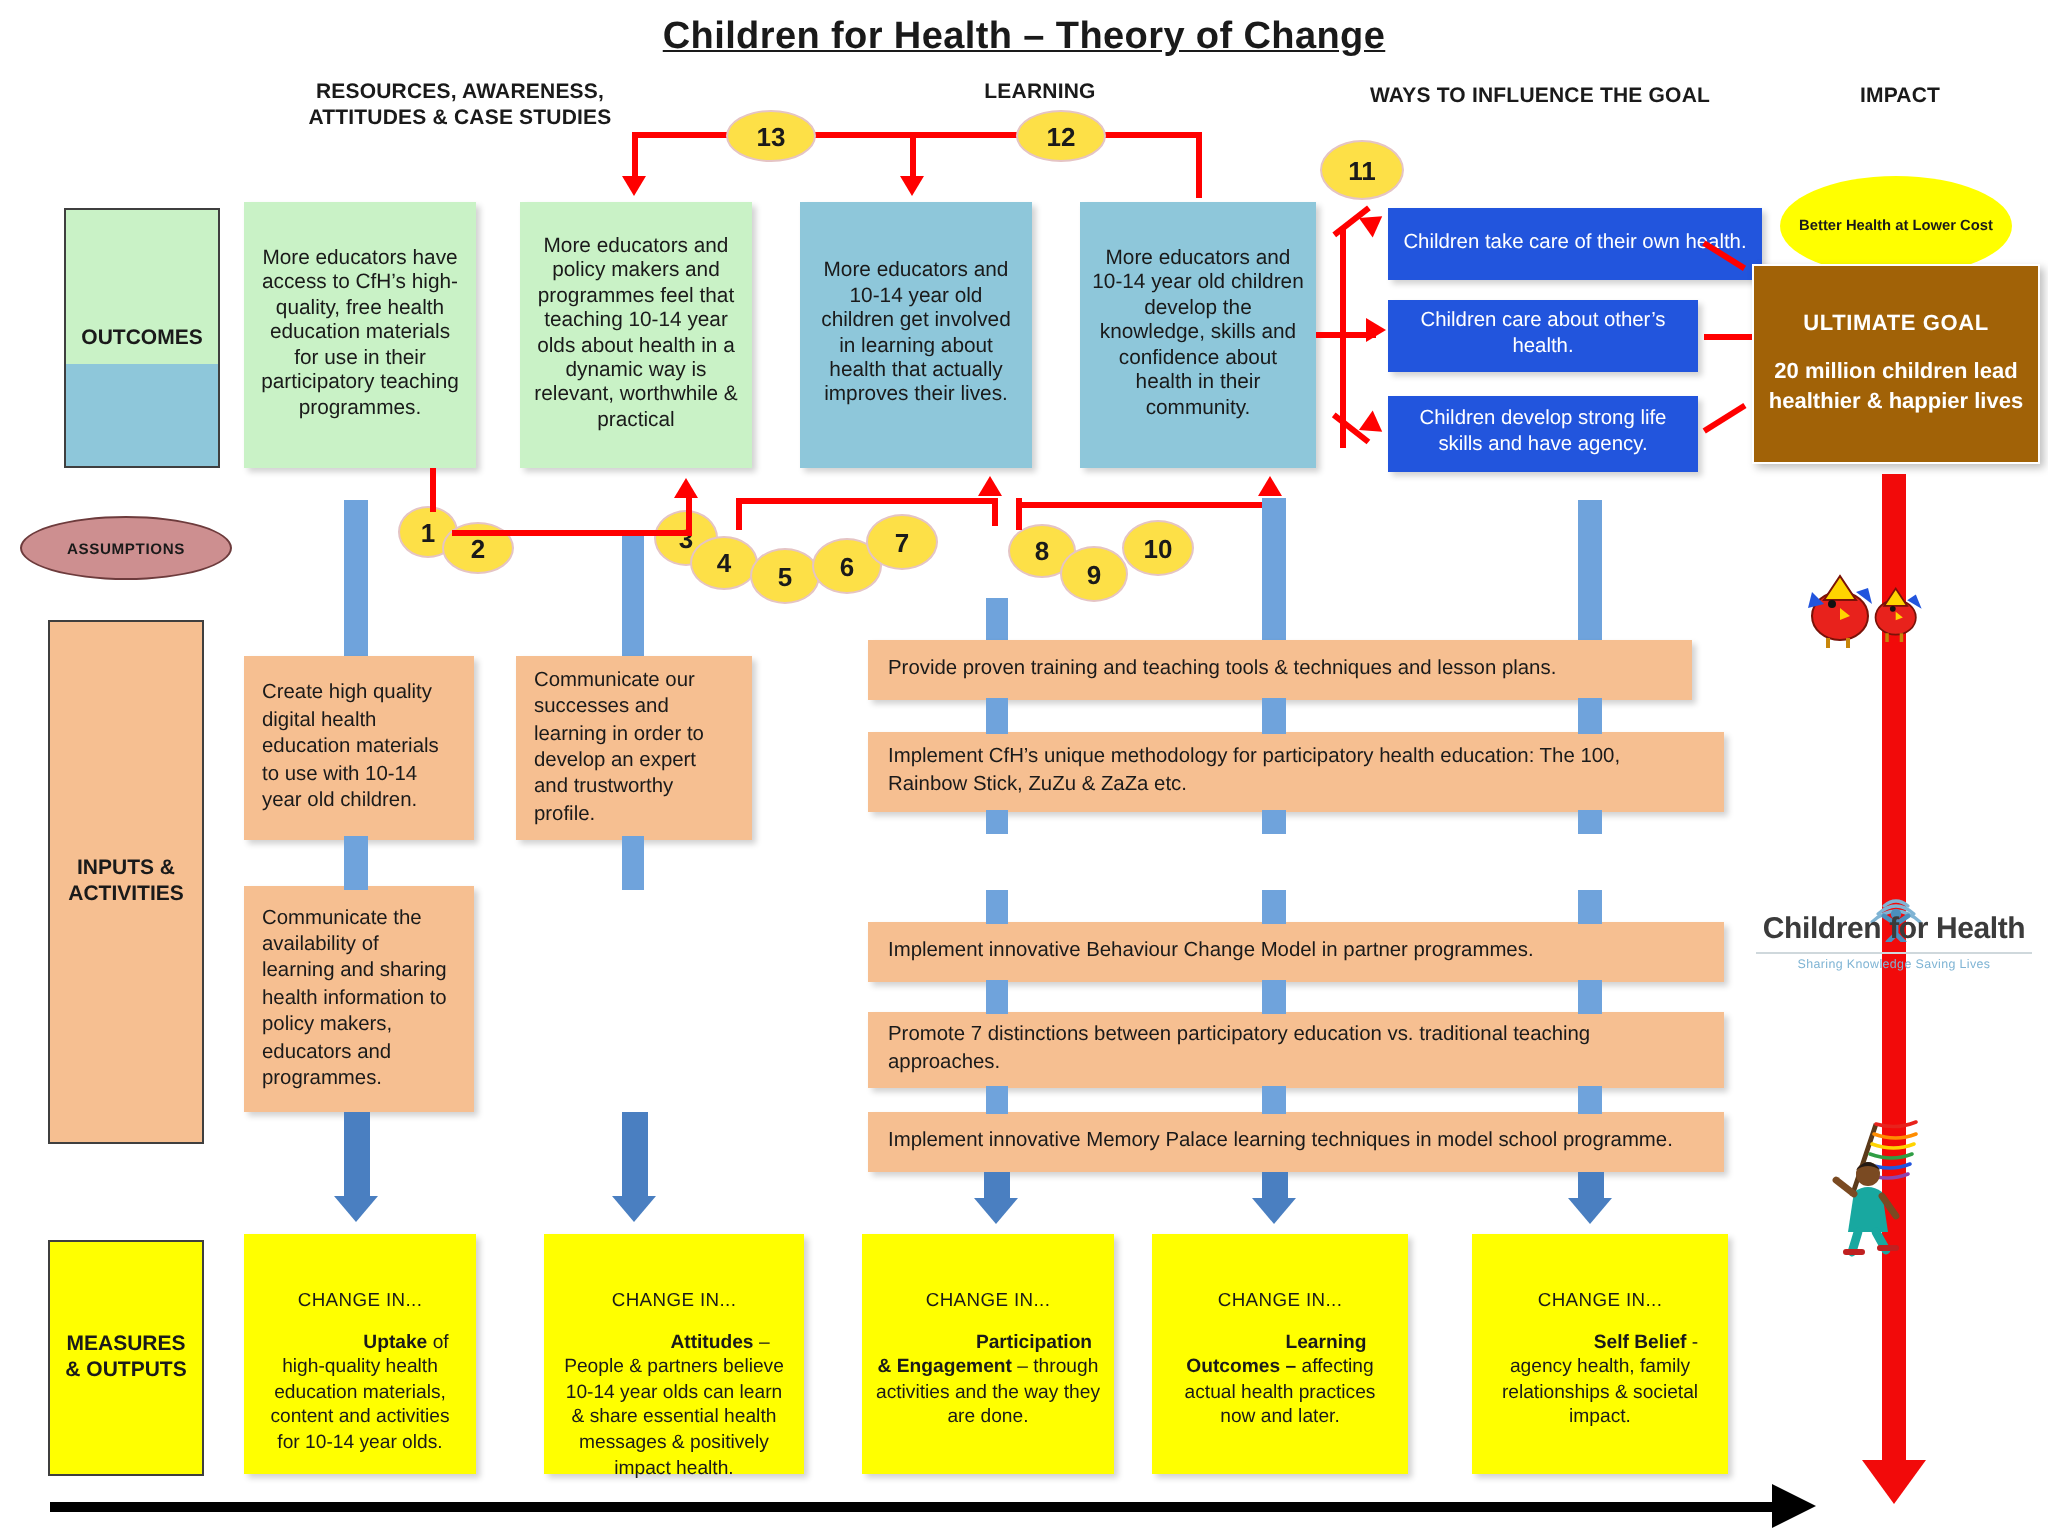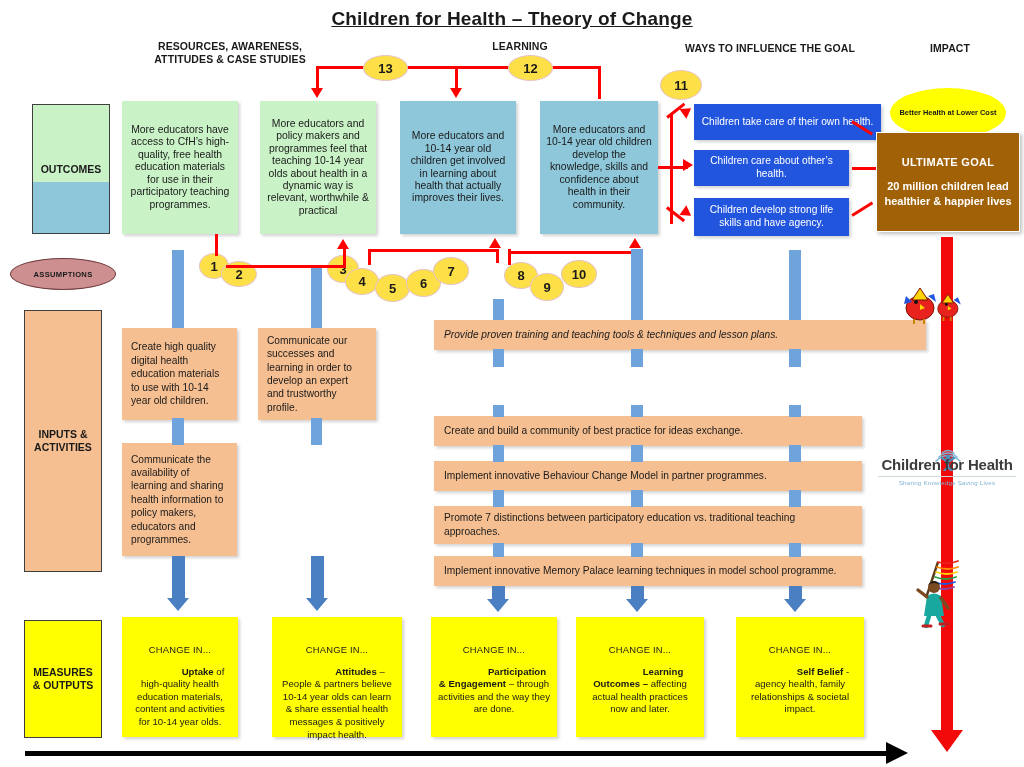--- a/index.html
+++ b/index.html
@@ -229,22 +229,22 @@
   <div class="abs vconn" style="left:631px;top:249px;width:12px;height:74px;"></div>
   <div class="abs vconn" style="left:789px;top:250px;width:12px;height:75px;"></div>
 
   <div class="abs box input-box" style="left:122px;top:328px;width:115px;height:92px;">Create high quality digital  health education materials to use with 10-14 year old children.</div>
   <div class="abs box input-box" style="left:258px;top:328px;width:118px;height:92px;">Communicate our successes and learning in order to develop an expert and trustworthy profile.</div>
   <div class="abs box input-box" style="left:122px;top:443px;width:115px;height:113px;">Communicate the availability  of learning and sharing health information to policy makers, educators  and programmes.</div>
 
   <div class="abs vconn" style="left:172px;top:418px;width:12px;height:27px;"></div>
   <div class="abs vconn" style="left:311px;top:418px;width:11px;height:27px;"></div>
 
-  <div class="abs box act-bar" style="left:434px;top:320px;width:492px;height:30px;font-style:italic;">Provide proven training and teaching tools &amp; techniques and lesson plans.</div>
-  <div class="abs box act-bar" style="left:434px;top:416px;width:428px;height:30px;">Create and build a community of best practice for ideas exchange.</div>
+  <div class="abs box act-bar" style="left:434px;top:320px;width:412px;height:30px;">Provide proven training and teaching tools &amp; techniques and lesson plans.</div>
+  <div class="abs box act-bar" style="left:434px;top:366px;width:428px;height:40px;">Implement CfH’s unique methodology for participatory health education: The 100, Rainbow Stick, ZuZu &amp; ZaZa etc.</div>
   <div class="abs box act-bar" style="left:434px;top:461px;width:428px;height:30px;">Implement  innovative Behaviour Change Model in partner programmes.</div>
   <div class="abs box act-bar" style="left:434px;top:506px;width:428px;height:38px;">Promote 7 distinctions between participatory education vs. traditional  teaching approaches.</div>
   <div class="abs box act-bar" style="left:434px;top:556px;width:428px;height:30px;">Implement innovative Memory Palace learning techniques in model school programme.</div>
 
   <div class="abs vconn" style="left:493px;top:349px;width:11px;height:18px;"></div>
   <div class="abs vconn" style="left:631px;top:349px;width:12px;height:18px;"></div>
   <div class="abs vconn" style="left:789px;top:349px;width:12px;height:18px;"></div>
 
   <div class="abs vconn" style="left:493px;top:405px;width:11px;height:12px;"></div>
   <div class="abs vconn" style="left:631px;top:405px;width:12px;height:12px;"></div>

